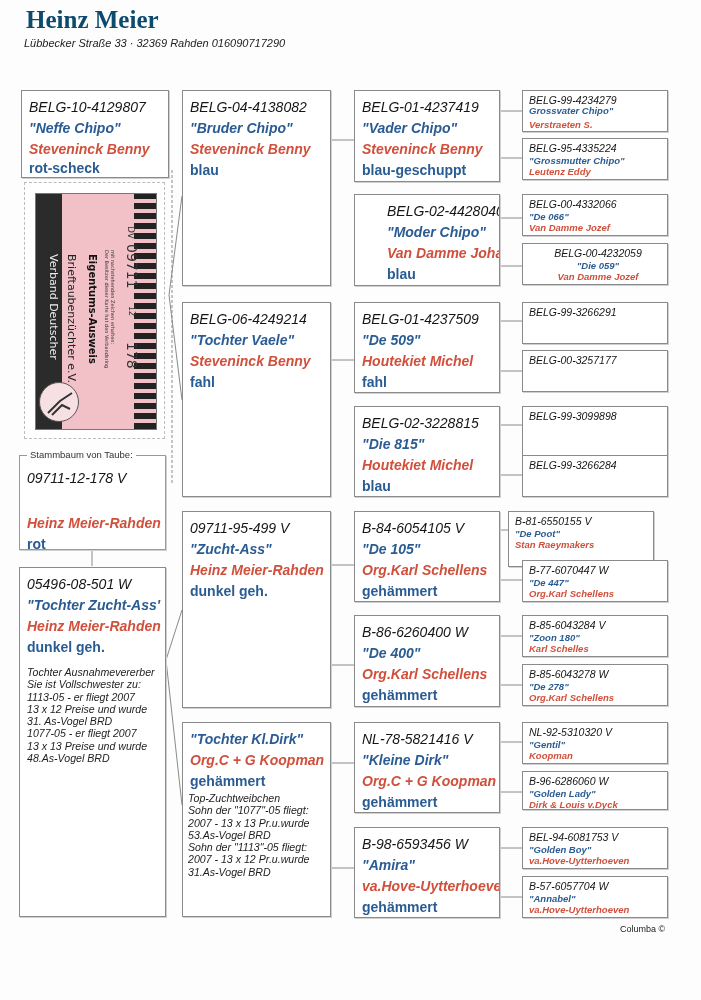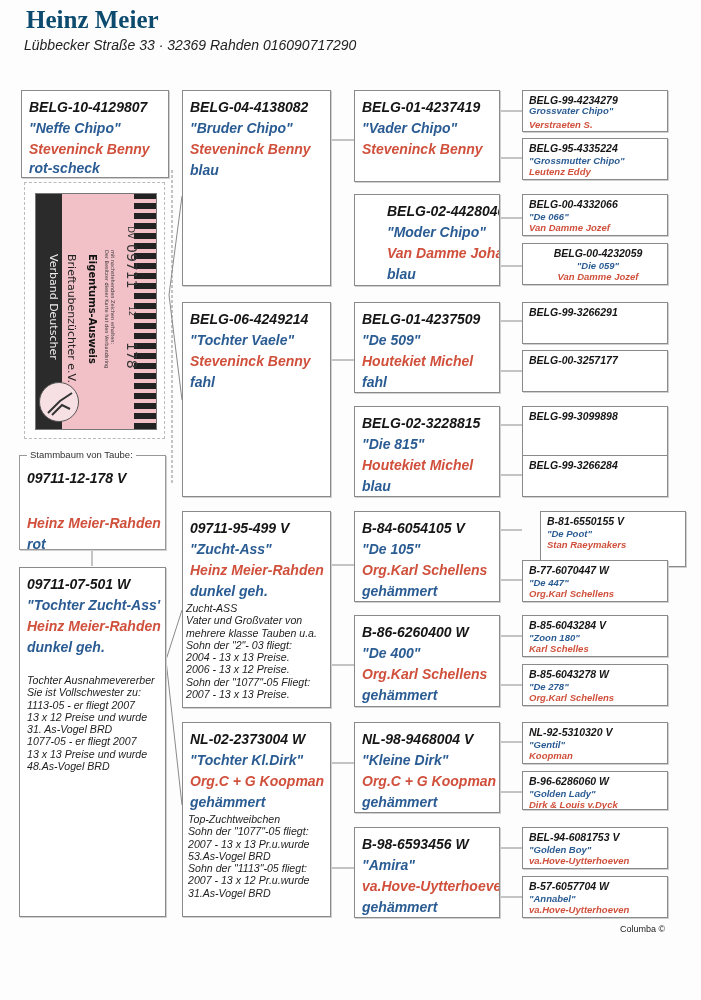--- a/index.html
+++ b/index.html
@@ -1,26 +1,26 @@
 <!DOCTYPE html>
 <html><head>
 <meta charset="utf-8">
 <style>
   * { box-sizing: border-box; margin: 0; padding: 0; }
   body { width: 701px; height: 1000px; background: #fdfdfd; position: relative; overflow: hidden;
          font-family: "Liberation Sans", sans-serif; }
   .hdr-name { position: absolute; left: 26px; top: 6px; font-family: "Liberation Serif", serif;
               font-weight: bold; font-size: 25px; color: #0c4a6e; }
-  .hdr-addr { position: absolute; left: 24px; top: 37px; font-style: italic; font-size: 14px; color: #222; }
+  .hdr-addr { position: absolute; left: 24px; top: 37px; font-style: italic; font-size: 11px; color: #222; }
   .box { position: absolute; background: #fff; border: 1px solid #8a8a8a; overflow: hidden;
          box-shadow: 1px 1px 0 #d0d0d0; }
-  .box .ring { font-weight: bold; font-style: italic; color: #151515; white-space: nowrap; }
+  .box .ring { font-weight: normal; font-style: italic; color: #151515; white-space: nowrap; }
   .box .nm   { font-weight: bold; font-style: italic; color: #2a5c93; white-space: nowrap; }
   .box .br   { font-weight: bold; font-style: italic; color: #d0503c; white-space: nowrap; }
-  .box .col  { font-weight: bold; font-style: italic; color: #2a5c93; white-space: nowrap; }
+  .box .col  { font-weight: bold; color: #2a5c93; white-space: nowrap; }
   .box .note { font-style: italic; color: #1d1d1d; font-size: 10.6px; line-height: 12.3px; white-space: pre-line; }
   .lg { padding: 6px 0 0 7px; }
   .lg .ring { font-size: 14px; line-height: 21px; }
   .lg .nm, .lg .br, .lg .col { font-size: 14px; line-height: 21px; }
   .sm { padding: 3px 0 0 6px; }
   .sm .ring { font-size: 10.5px; line-height: 13px; }
   .sm .nm, .sm .br { font-size: 9.5px; line-height: 11px; }
   svg.conn { position: absolute; left: 0; top: 0; width: 701px; height: 1000px; pointer-events: none; }
   .card { position: absolute; left: 24px; top: 182px; width: 141px; height: 257px; border: 1px dashed #bbb; background: #fff; }
   .card-inner { position: absolute; left: 10px; top: 10px; width: 122px; height: 237px; background: #f2c0c7;
@@ -106,25 +106,25 @@
 
 <div class="box lg" style="left:19px;top:455px;width:147px;height:95px;border-color:#999;">
   <div class="ring" style="margin-top:6px;">09711-12-178 V</div>
   <div style="height:24px;"></div>
   <div class="br">Heinz Meier-Rahden</div>
   <div class="col">rot</div>
 </div>
 <div class="legend" style="left:27px;top:449px;">Stammbaum von Taube:</div>
 
 <div class="box lg" style="left:19px;top:567px;width:147px;height:350px;">
-  <div class="ring">09711-07-501 W</div>
+  <div class="ring">05496-08-501 W</div>
   <div class="nm">"Tochter Zucht-Ass'</div>
   <div class="br">Heinz Meier-Rahden</div>
   <div class="col">dunkel geh.</div>
-  <div class="note" style="margin-top:16px;">Tochter Ausnahmevererber
+  <div class="note" style="margin-top:8px;">Tochter Ausnahmevererber
 Sie ist Vollschwester zu:
 1113-05 - er fliegt 2007
 13 x 12 Preise und wurde
 31. As-Vogel BRD
 1077-05 - er fliegt 2007
 13 x 13 Preise und wurde
 48.As-Vogel BRD</div>
 </div>
 
 <div class="box lg" style="left:182px;top:90px;width:149px;height:196px;">
@@ -137,47 +137,39 @@
   <div class="ring">BELG-06-4249214</div>
   <div class="nm">"Tochter Vaele"</div>
   <div class="br">Steveninck Benny</div>
   <div class="col">fahl</div>
 </div>
 <div class="box lg" style="left:182px;top:511px;width:149px;height:197px;">
   <div class="ring">09711-95-499 V</div>
   <div class="nm">"Zucht-Ass"</div>
   <div class="br">Heinz Meier-Rahden</div>
   <div class="col">dunkel geh.</div>
-  <div class="note" style="margin-left:-4px;">Zucht-ASS
-Vater und Großvater von
-mehrere klasse Tauben u.a.
-Sohn der "2"- 03 fliegt:
-2004 - 13 x 13 Preise.
-2006 - 13 x 12 Preise.
-Sohn der "1077"-05 Fliegt:
-2007 - 13 x 13 Preise.</div>
 </div>
 <div class="box lg" style="left:182px;top:722px;width:149px;height:195px;">
-  <div class="ring">NL-02-2373004 W</div>
   <div class="nm">"Tochter Kl.Dirk"</div>
   <div class="br">Org.C + G Koopman</div>
   <div class="col">gehämmert</div>
   <div class="note" style="margin-left:-2px;">Top-Zuchtweibchen
 Sohn der "1077"-05 fliegt:
 2007 - 13 x 13 Pr.u.wurde
 53.As-Vogel BRD
 Sohn der "1113"-05 fliegt:
 2007 - 13 x 12 Pr.u.wurde
 31.As-Vogel BRD</div>
 </div>
 
 <div class="box lg" style="left:354px;top:90px;width:146px;height:92px;">
   <div class="ring">BELG-01-4237419</div>
   <div class="nm">"Vader Chipo"</div>
   <div class="br">Steveninck Benny</div>
+  <div class="col">blau-geschuppt</div>
 </div>
 <div class="box lg" style="left:354px;top:194px;width:146px;height:92px;padding-left:32px;">
   <div class="ring">BELG-02-4428040</div>
   <div class="nm">"Moder Chipo"</div>
   <div class="br">Van Damme Johan</div>
   <div class="col">blau</div>
 </div>
 <div class="box lg" style="left:354px;top:302px;width:146px;height:91px;">
   <div class="ring">BELG-01-4237509</div>
   <div class="nm">"De 509"</div>
@@ -196,21 +188,21 @@
   <div class="br">Org.Karl Schellens</div>
   <div class="col">gehämmert</div>
 </div>
 <div class="box lg" style="left:354px;top:615px;width:146px;height:92px;">
   <div class="ring">B-86-6260400 W</div>
   <div class="nm">"De 400"</div>
   <div class="br">Org.Karl Schellens</div>
   <div class="col">gehämmert</div>
 </div>
 <div class="box lg" style="left:354px;top:722px;width:146px;height:91px;">
-  <div class="ring">NL-98-9468004 V</div>
+  <div class="ring">NL-78-5821416 V</div>
   <div class="nm">"Kleine Dirk"</div>
   <div class="br">Org.C + G Koopman</div>
   <div class="col">gehämmert</div>
 </div>
 <div class="box lg" style="left:354px;top:827px;width:146px;height:91px;">
   <div class="ring">B-98-6593456 W</div>
   <div class="nm">"Amira"</div>
   <div class="br">va.Hove-Uytterhoeven</div>
   <div class="col">gehämmert</div>
 </div>
@@ -240,21 +232,21 @@
 </div>
 <div class="box sm" style="left:522px;top:350px;width:146px;height:42px;">
   <div class="ring">BELG-00-3257177</div>
 </div>
 <div class="box sm" style="left:522px;top:406px;width:146px;height:52px;">
   <div class="ring">BELG-99-3099898</div>
 </div>
 <div class="box sm" style="left:522px;top:455px;width:146px;height:42px;">
   <div class="ring">BELG-99-3266284</div>
 </div>
-<div class="box sm" style="left:540px;top:511px;width:146px;height:56px;">
+<div class="box sm" style="left:508px;top:511px;width:146px;height:56px;">
   <div class="ring">B-81-6550155 V</div>
   <div class="nm">"De Poot"</div>
   <div class="br">Stan Raeymakers</div>
 </div>
 <div class="box sm" style="left:522px;top:560px;width:146px;height:42px;">
   <div class="ring">B-77-6070447 W</div>
   <div class="nm">"De 447"</div>
   <div class="br">Org.Karl Schellens</div>
 </div>
 <div class="box sm" style="left:522px;top:615px;width:146px;height:42px;">

